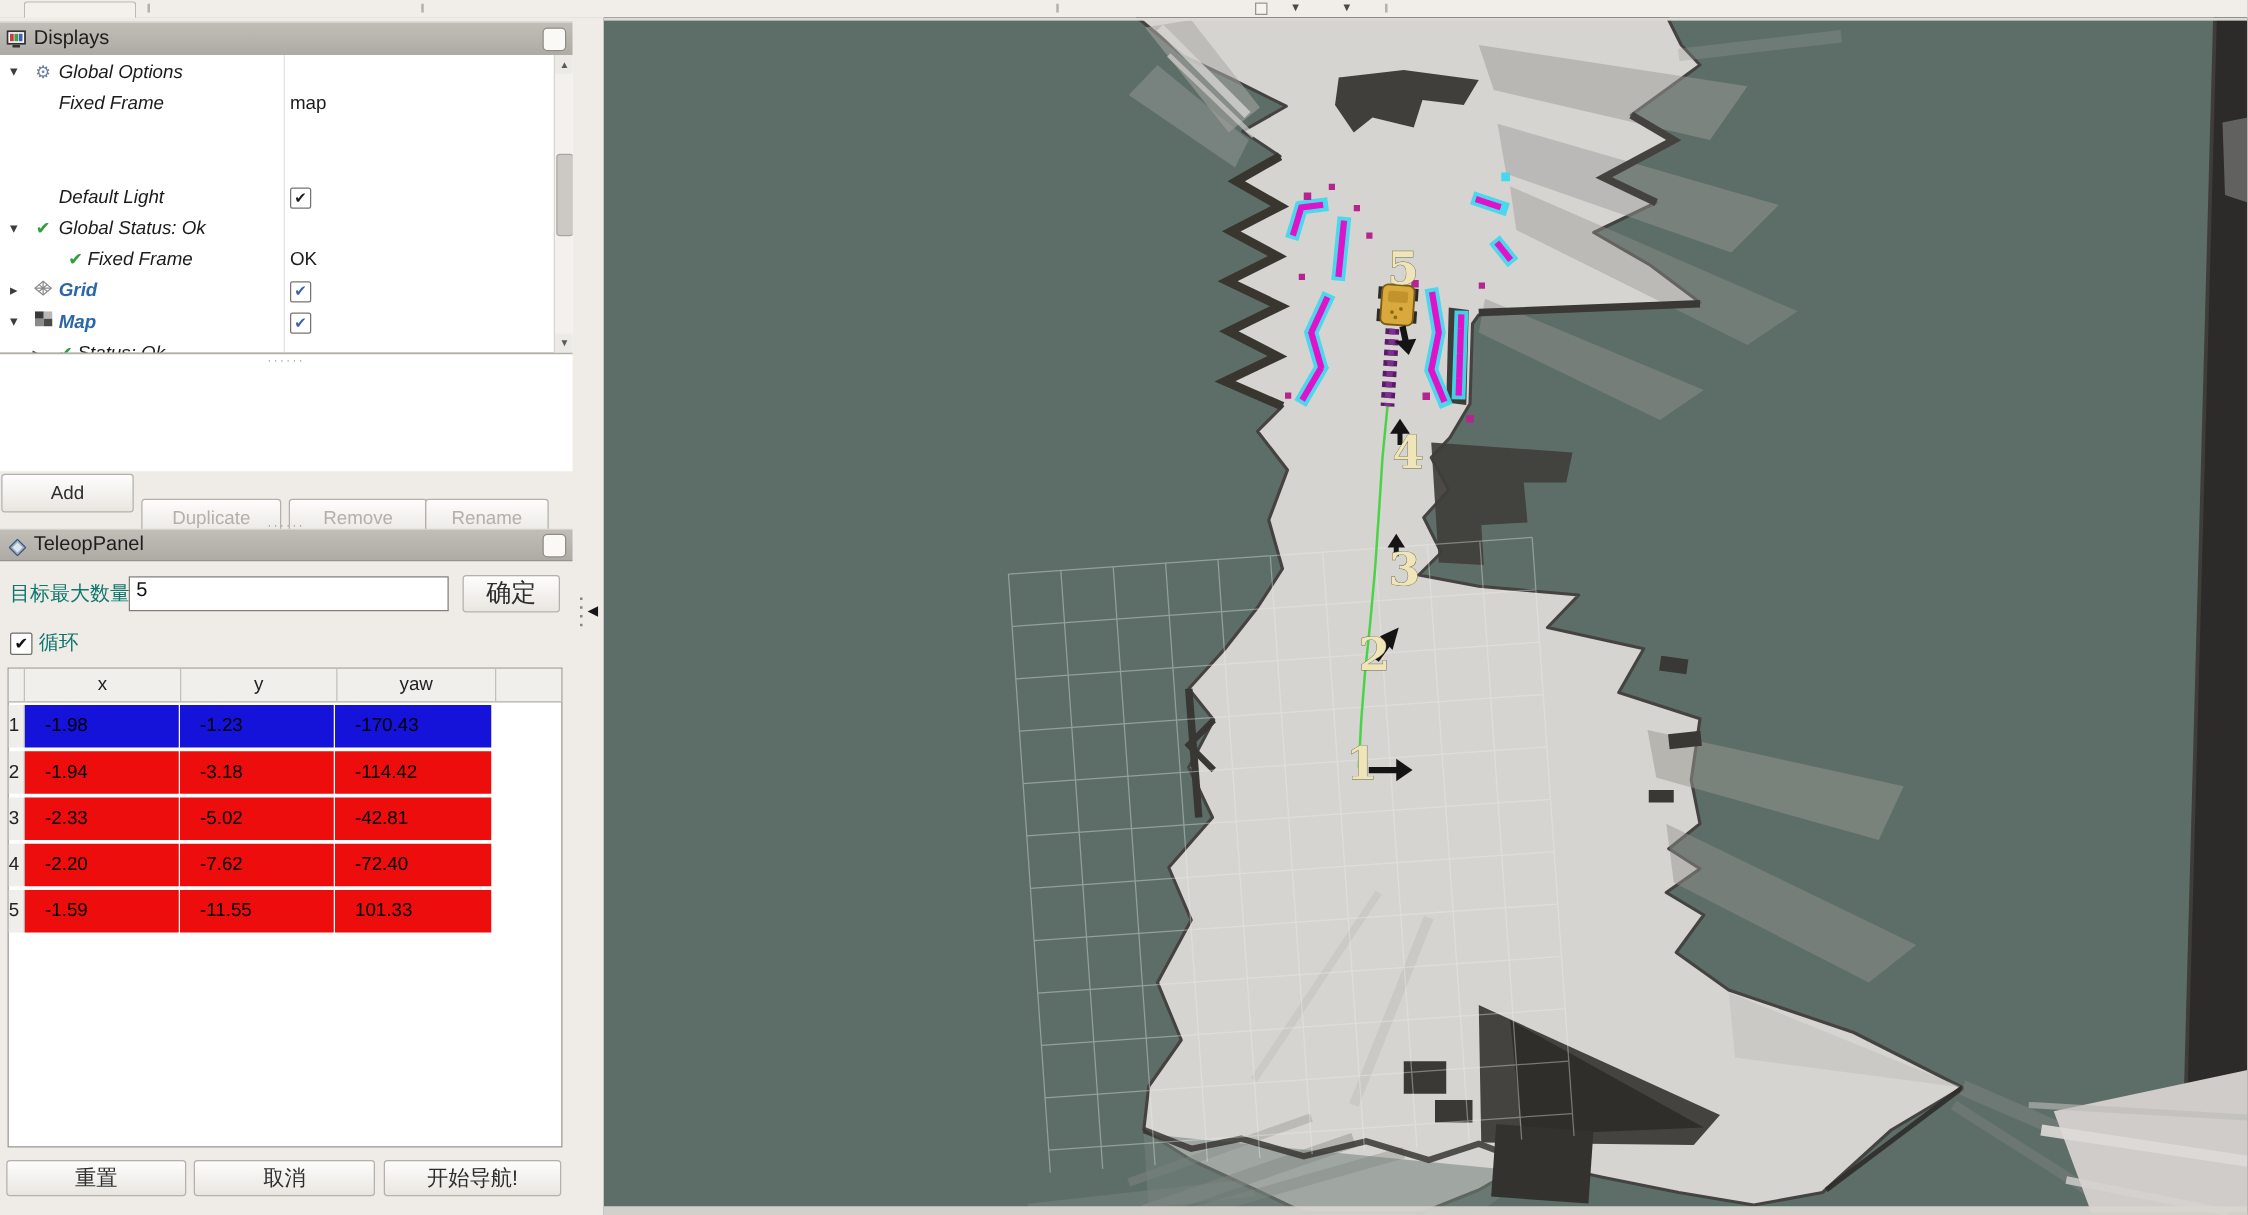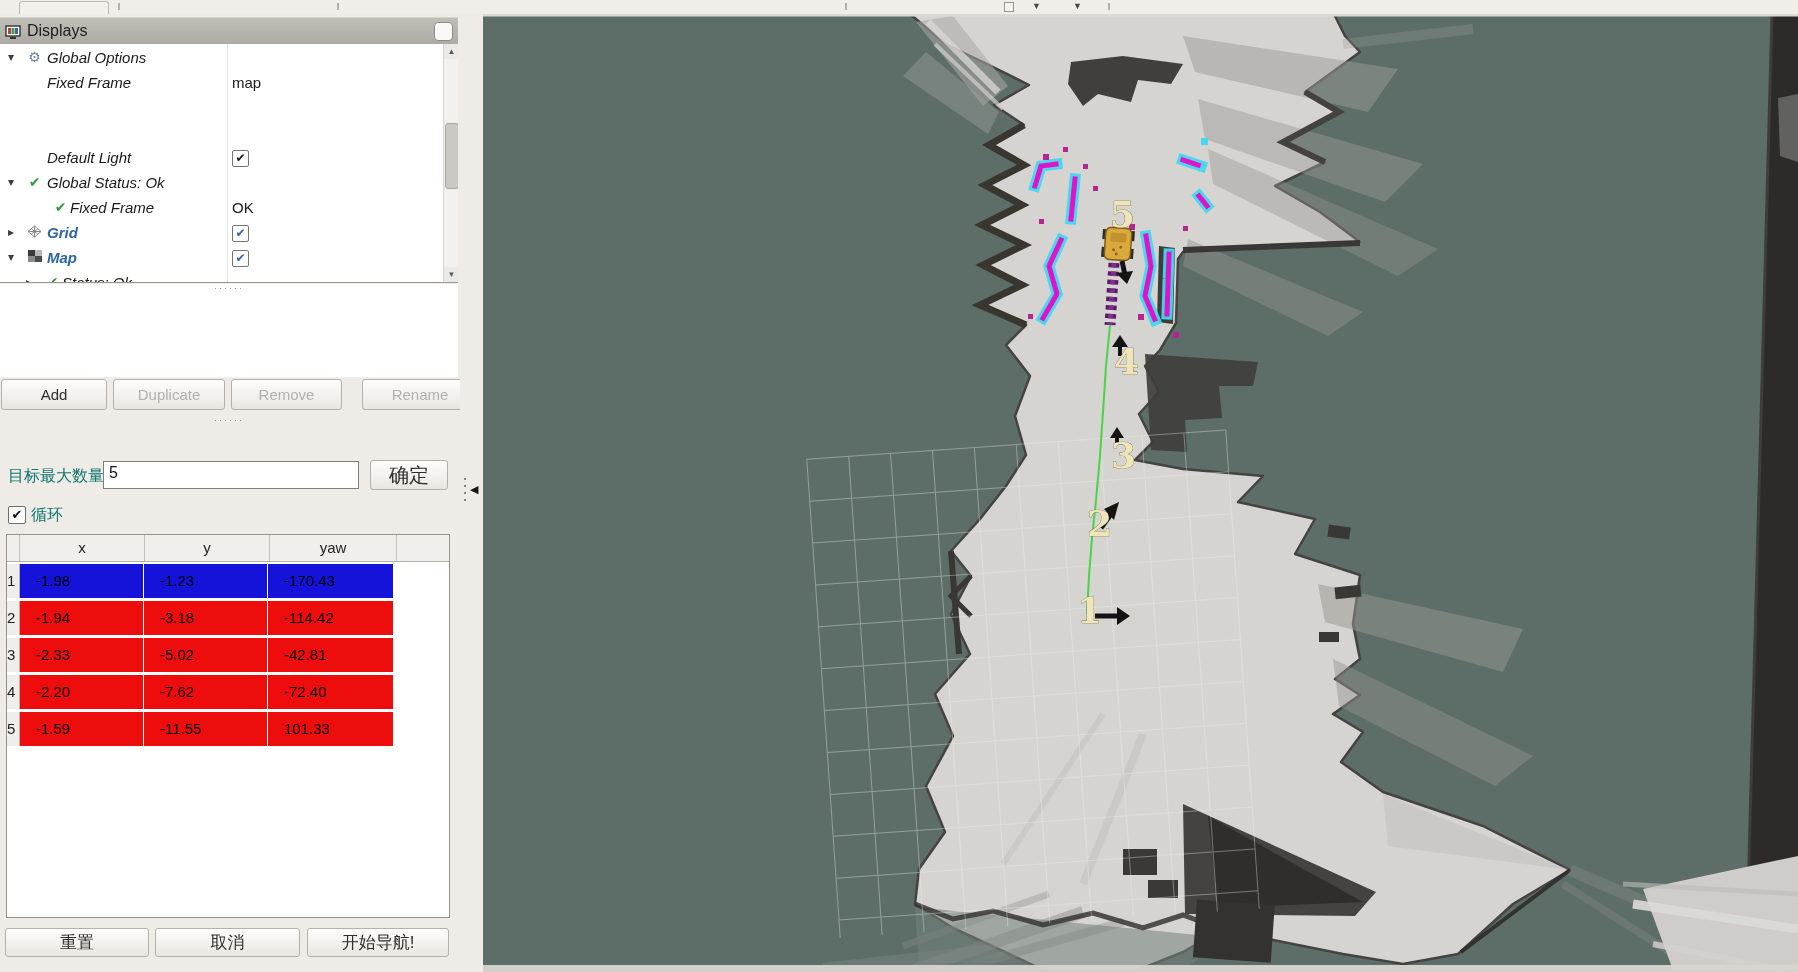--- a/index.html
+++ b/index.html
@@ -43,21 +43,21 @@
   .sbar{position:absolute;left:443px;top:0;width:15px;height:238px;background:#f3f1ee;border-left:1px solid #d8d5d0;}
   .sbtn{position:absolute;left:0;width:15px;height:15px;background:#eceae6;color:#5a5a58;font-size:8px;text-align:center;line-height:15px;}
   .sthumb{position:absolute;left:1px;top:79px;width:12px;height:64px;background:#ccc9c4;border:1px solid #aaa7a2;border-radius:3px;}
 
   .white-gap{left:0;top:270px;width:458px;height:93px;background:#fff;}
   .split-dots{width:458px;text-align:center;font-size:9px;color:#8d8a85;letter-spacing:2px;line-height:8px;}
 
   
   .btn{position:absolute;height:31px;background:linear-gradient(#fefdfc,#e9e6e1);border:1px solid #b4b1ac;border-radius:3px;
        font-size:15px;color:#2e2e2e;text-align:center;line-height:29px;box-sizing:border-box;}
-  .btn.disabled{color:#b3b0ab;}
+  .btn.disabled{color:#b3b0ab;margin-top:20px;}
   .cn-btn{font-size:20px;}
 
   
   .field-label{font-size:16px;color:#0f766e;}
   .tinput{position:absolute;background:#fff;border:1px solid #817e7a;box-sizing:border-box;font-size:16px;padding:2px 5px;color:#111;}
   .loop-box{position:absolute;width:16px;height:16px;background:#fff;border:1px solid #6f6d6a;font-size:13px;line-height:15px;text-align:center;color:#111;border-radius:2px;}
 
   
   .wtable{left:6px;top:520px;width:444px;height:384px;background:#fff;border:1px solid #96938e;box-sizing:border-box;}
   .whead{position:absolute;left:0;top:0;width:442px;height:26px;background:#f1efec;border-bottom:1px solid #b5b2ad;display:flex;}
@@ -174,24 +174,34 @@
         <span class="sbtn" style="top:223px">▼</span>
       </div>
     </div>
 
     <div class="abs white-gap"></div>
     <div class="abs split-dots" style="top:270px">······</div>
 
     <div class="abs btn" style="left:1px;top:365px;width:106px">Add</div>
     <div class="abs btn disabled" style="left:113px;top:365px;width:112px">Duplicate</div>
     <div class="abs btn disabled" style="left:231px;top:365px;width:111px">Remove</div>
-    <div class="abs btn disabled" style="left:362px;top:365px;width:116px">Rename</div>
+    <div class="abs btn disabled" style="left:340px;top:365px;width:99px">Rename</div>
 
     <div class="abs split-dots" style="top:402px">······</div>
 
+    <div class="abs panel-header" style="top:409px;height:24px;line-height:24px">
+      <span class="hdr-icon" style="top:5px;left:7px">
+        <svg width="14" height="14" viewBox="0 0 14 14">
+            <path d="M7,0.5 L13.5,7 L7,13.5 L0.5,7 Z" fill="#9db0c6" stroke="#3c5578" stroke-width="1"></path>
+            <path d="M7,3 L11,7 L7,11 L3,7 Z" fill="#dde6f0"></path>
+          </svg>
+      </span>
+      <span class="panel-title">TeleopPanel</span>
+      <span class="float-btn" style="top:3px"></span>
+    </div>
 
     <div class="abs field-label" style="left:8px;top:446px;line-height:31px">目标最大数量</div>
     <div class="abs tinput" style="left:103px;top:447px;width:256px;height:28px">5</div>
     <div class="abs btn cn-btn" style="left:370px;top:446px;width:78px;height:30px;line-height:28px">确定</div>
 
     <span class="loop-box" style="left:8px;top:492px">✔</span>
     <div class="abs field-label" style="left:31px;top:492px;line-height:17px">循环</div>
 
     <div class="abs wtable">
       <div class="whead">

